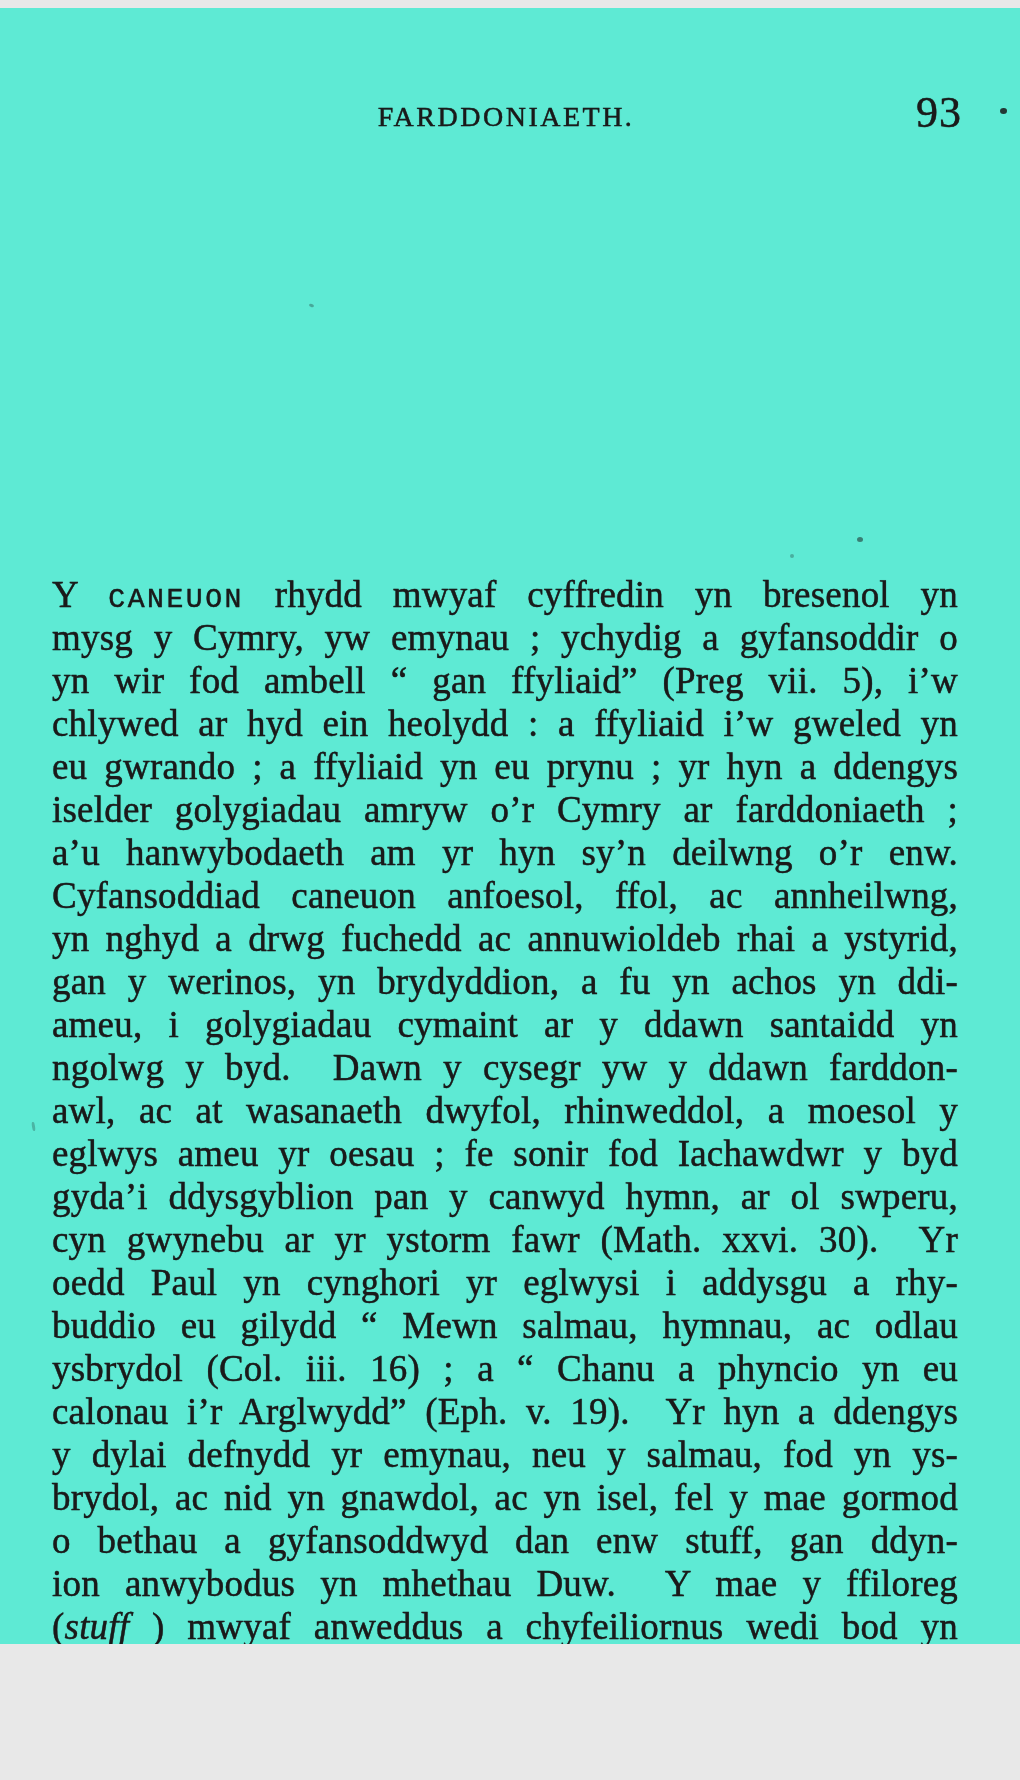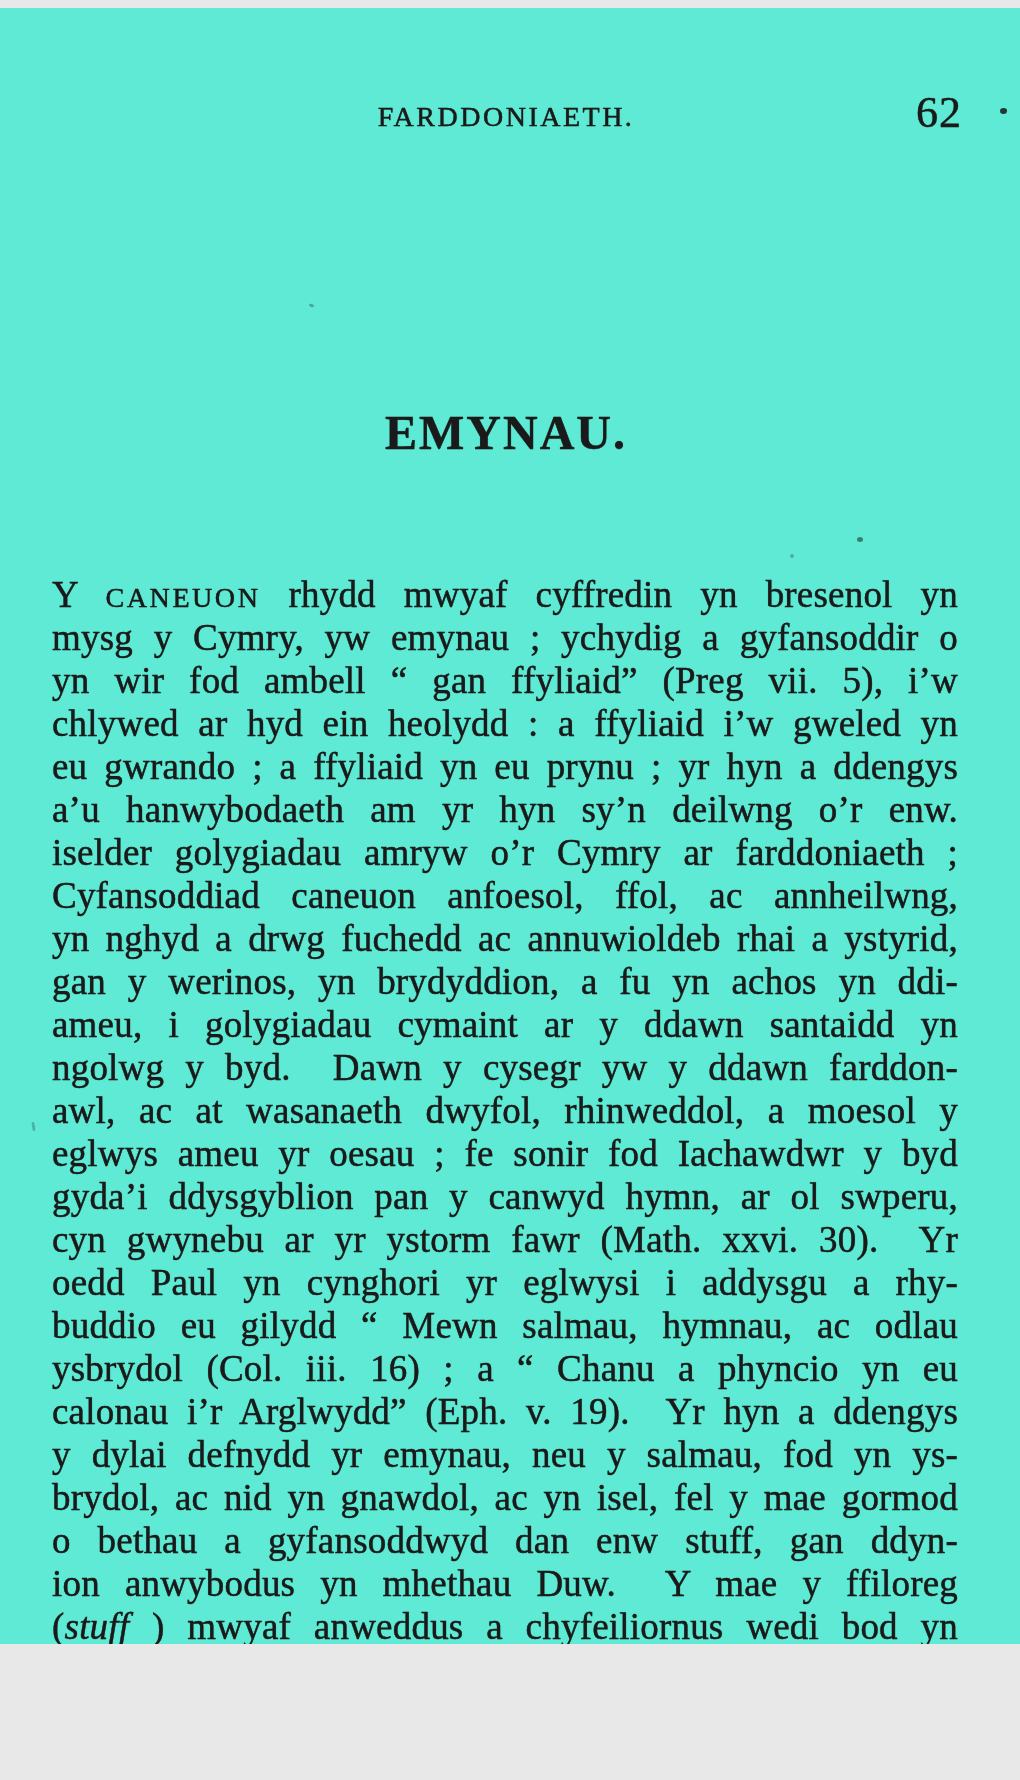--- a/index.html
+++ b/index.html
@@ -59,50 +59,49 @@
   }
   .bline {
     height: 43px;
     line-height: 43px;
     text-align: justify;
     text-align-last: justify;
     word-spacing: 1.5px;
     letter-spacing: 0.2px;
   }
   .bline span { white-space: pre-wrap; }
-  .smallcaps { font-size: 0.76em; letter-spacing: 2.5px; }
+  .smallcaps { font-size: 0.76em; letter-spacing: 2.5px; font-family: Liberation Mono, monospace; }
   .italic { font-style: italic; }
   
   .speck { position: absolute; background: rgba(20,20,20,0.35); border-radius: 50%; }
   .speck-1 { top: 296px; left: 309px; width: 5px; height: 3px; background: rgba(20,20,20,0.3); transform: rotate(18deg); }
   .speck-2 { top: 529px; left: 857px; width: 6px; height: 5px; background: rgba(20,20,20,0.5); }
   .speck-3 { top: 546px; left: 790px; width: 4px; height: 4px; background: rgba(20,20,20,0.28); }
   .speck-4 { top: 1114px; left: 32px; width: 3px; height: 9px; background: rgba(20,20,20,0.25); border-radius: 40%; transform: rotate(-8deg); }
 </style>
 </head>
 <body>
 
 <div class="page">
 
   <div class="running-title ink">FARDDONIAETH.</div>
 
-  <div class="page-number ink">62</div>
+  <div class="page-number ink">93</div>
 
   <div class="dot-after-number"></div>
 
-  <div class="section-title ink">EMYNAU.</div>
 
   <div class="body-text ink">
       <div class="bline"><span>Y </span><span class="smallcaps">CANEUON</span><span> rhydd mwyaf cyffredin yn bresenol yn</span></div>
       <div class="bline"><span>mysg y Cymry, yw emynau ; ychydig a gyfansoddir o</span></div>
       <div class="bline"><span>yn wir fod ambell “ gan ffyliaid” (Preg vii. 5), i’w</span></div>
       <div class="bline"><span>chlywed ar hyd ein heolydd : a ffyliaid i’w gweled yn</span></div>
       <div class="bline"><span>eu gwrando ; a ffyliaid yn eu prynu ; yr hyn a ddengys</span></div>
+      <div class="bline"><span>iselder golygiadau amryw o’r Cymry ar farddoniaeth ;</span></div>
       <div class="bline"><span>a’u hanwybodaeth am yr hyn sy’n deilwng o’r enw.</span></div>
-      <div class="bline"><span>iselder golygiadau amryw o’r Cymry ar farddoniaeth ;</span></div>
       <div class="bline"><span>Cyfansoddiad caneuon anfoesol, ffol, ac annheilwng,</span></div>
       <div class="bline"><span>yn nghyd a drwg fuchedd ac annuwioldeb rhai a ystyrid,</span></div>
       <div class="bline"><span>gan y werinos, yn brydyddion, a fu yn achos yn ddi-</span></div>
       <div class="bline"><span>ameu, i golygiadau cymaint ar y ddawn santaidd yn</span></div>
       <div class="bline"><span>ngolwg y byd.&nbsp; Dawn y cysegr yw y ddawn farddon-</span></div>
       <div class="bline"><span>awl, ac at wasanaeth dwyfol, rhinweddol, a moesol y</span></div>
       <div class="bline"><span>eglwys ameu yr oesau ; fe sonir fod Iachawdwr y byd</span></div>
       <div class="bline"><span>gyda’i ddysgyblion pan y canwyd hymn, ar ol swperu,</span></div>
       <div class="bline"><span>cyn gwynebu ar yr ystorm fawr (Math. xxvi. 30).&nbsp; Yr</span></div>
       <div class="bline"><span>oedd Paul yn cynghori yr eglwysi i addysgu a rhy-</span></div>

